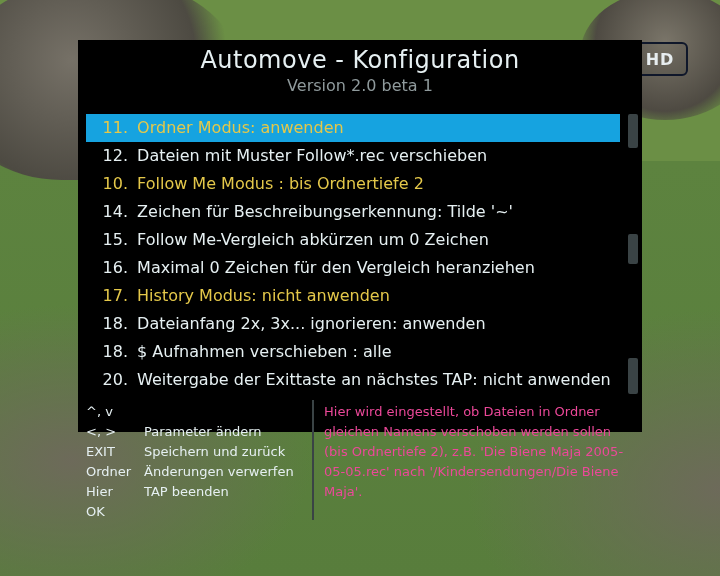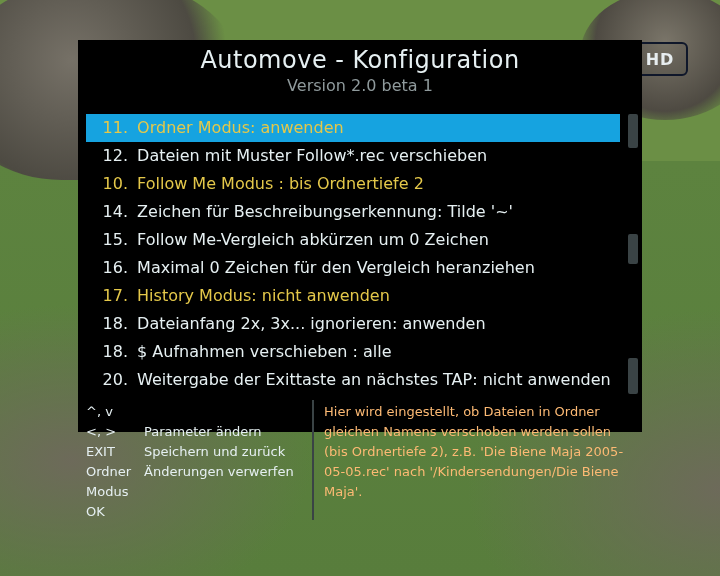--- a/index.html
+++ b/index.html
@@ -31,21 +31,21 @@
   .item.hl{color:#e4c84a;}
   .num{display:inline-block;width:32px;text-align:right;margin-right:4px;}
   
   #sb{position:absolute;right:4px;top:74px;width:10px;height:280px;}
   .sb-seg{background:#3a4345;width:10px;border-radius:2px;position:absolute;left:0;}
   #footer{position:absolute;left:6px;top:360px;width:552px;height:120px;display:flex;}
   #keys{width:226px;padding:2px 0 0 2px;font-size:13px;line-height:20px;}
   #keys div{display:flex;}
   #keys .k{width:58px;color:#e6f0f2;}
   #keys .d{color:#e6f0f2;}
-  #help{flex:1;border-left:2px solid #3a4345;padding:2px 6px 0 10px;font-size:13px;line-height:20px;color:#fdba74;}
+  #help{flex:1;border-left:2px solid #3a4345;padding:2px 6px 0 10px;font-size:13px;line-height:20px;color:#ec4899;}
 </style>
 </head>
 <body>
 
 <div id="bg"></div>
 <div id="hd">HD</div>
 
 <div id="panel">
   <div id="title">Automove  -  Konfiguration</div>
   <div id="version">Version 2.0 beta 1</div>
@@ -80,21 +80,22 @@
         </div>
         <div>
           <span class="k">EXIT</span>
           <span class="d">Speichern und zurück</span>
         </div>
         <div>
           <span class="k">Ordner</span>
           <span class="d">Änderungen verwerfen</span>
         </div>
         <div>
-          <span class="k">Modus</span>
+          <span class="k">Hier</span>
+          <span class="d">TAP beenden</span>
         </div>
         <div>
           <span class="k">OK</span>
         </div>
       </div>
     <div id="help">Hier wird eingestellt, ob Dateien in Ordner gleichen Namens verschoben werden sollen (bis Ordnertiefe 2), z.B. 'Die Biene Maja 2005-05-05.rec' nach '/Kindersendungen/Die Biene Maja'.</div>
   </div>
 </div>
 
 </body></html>

